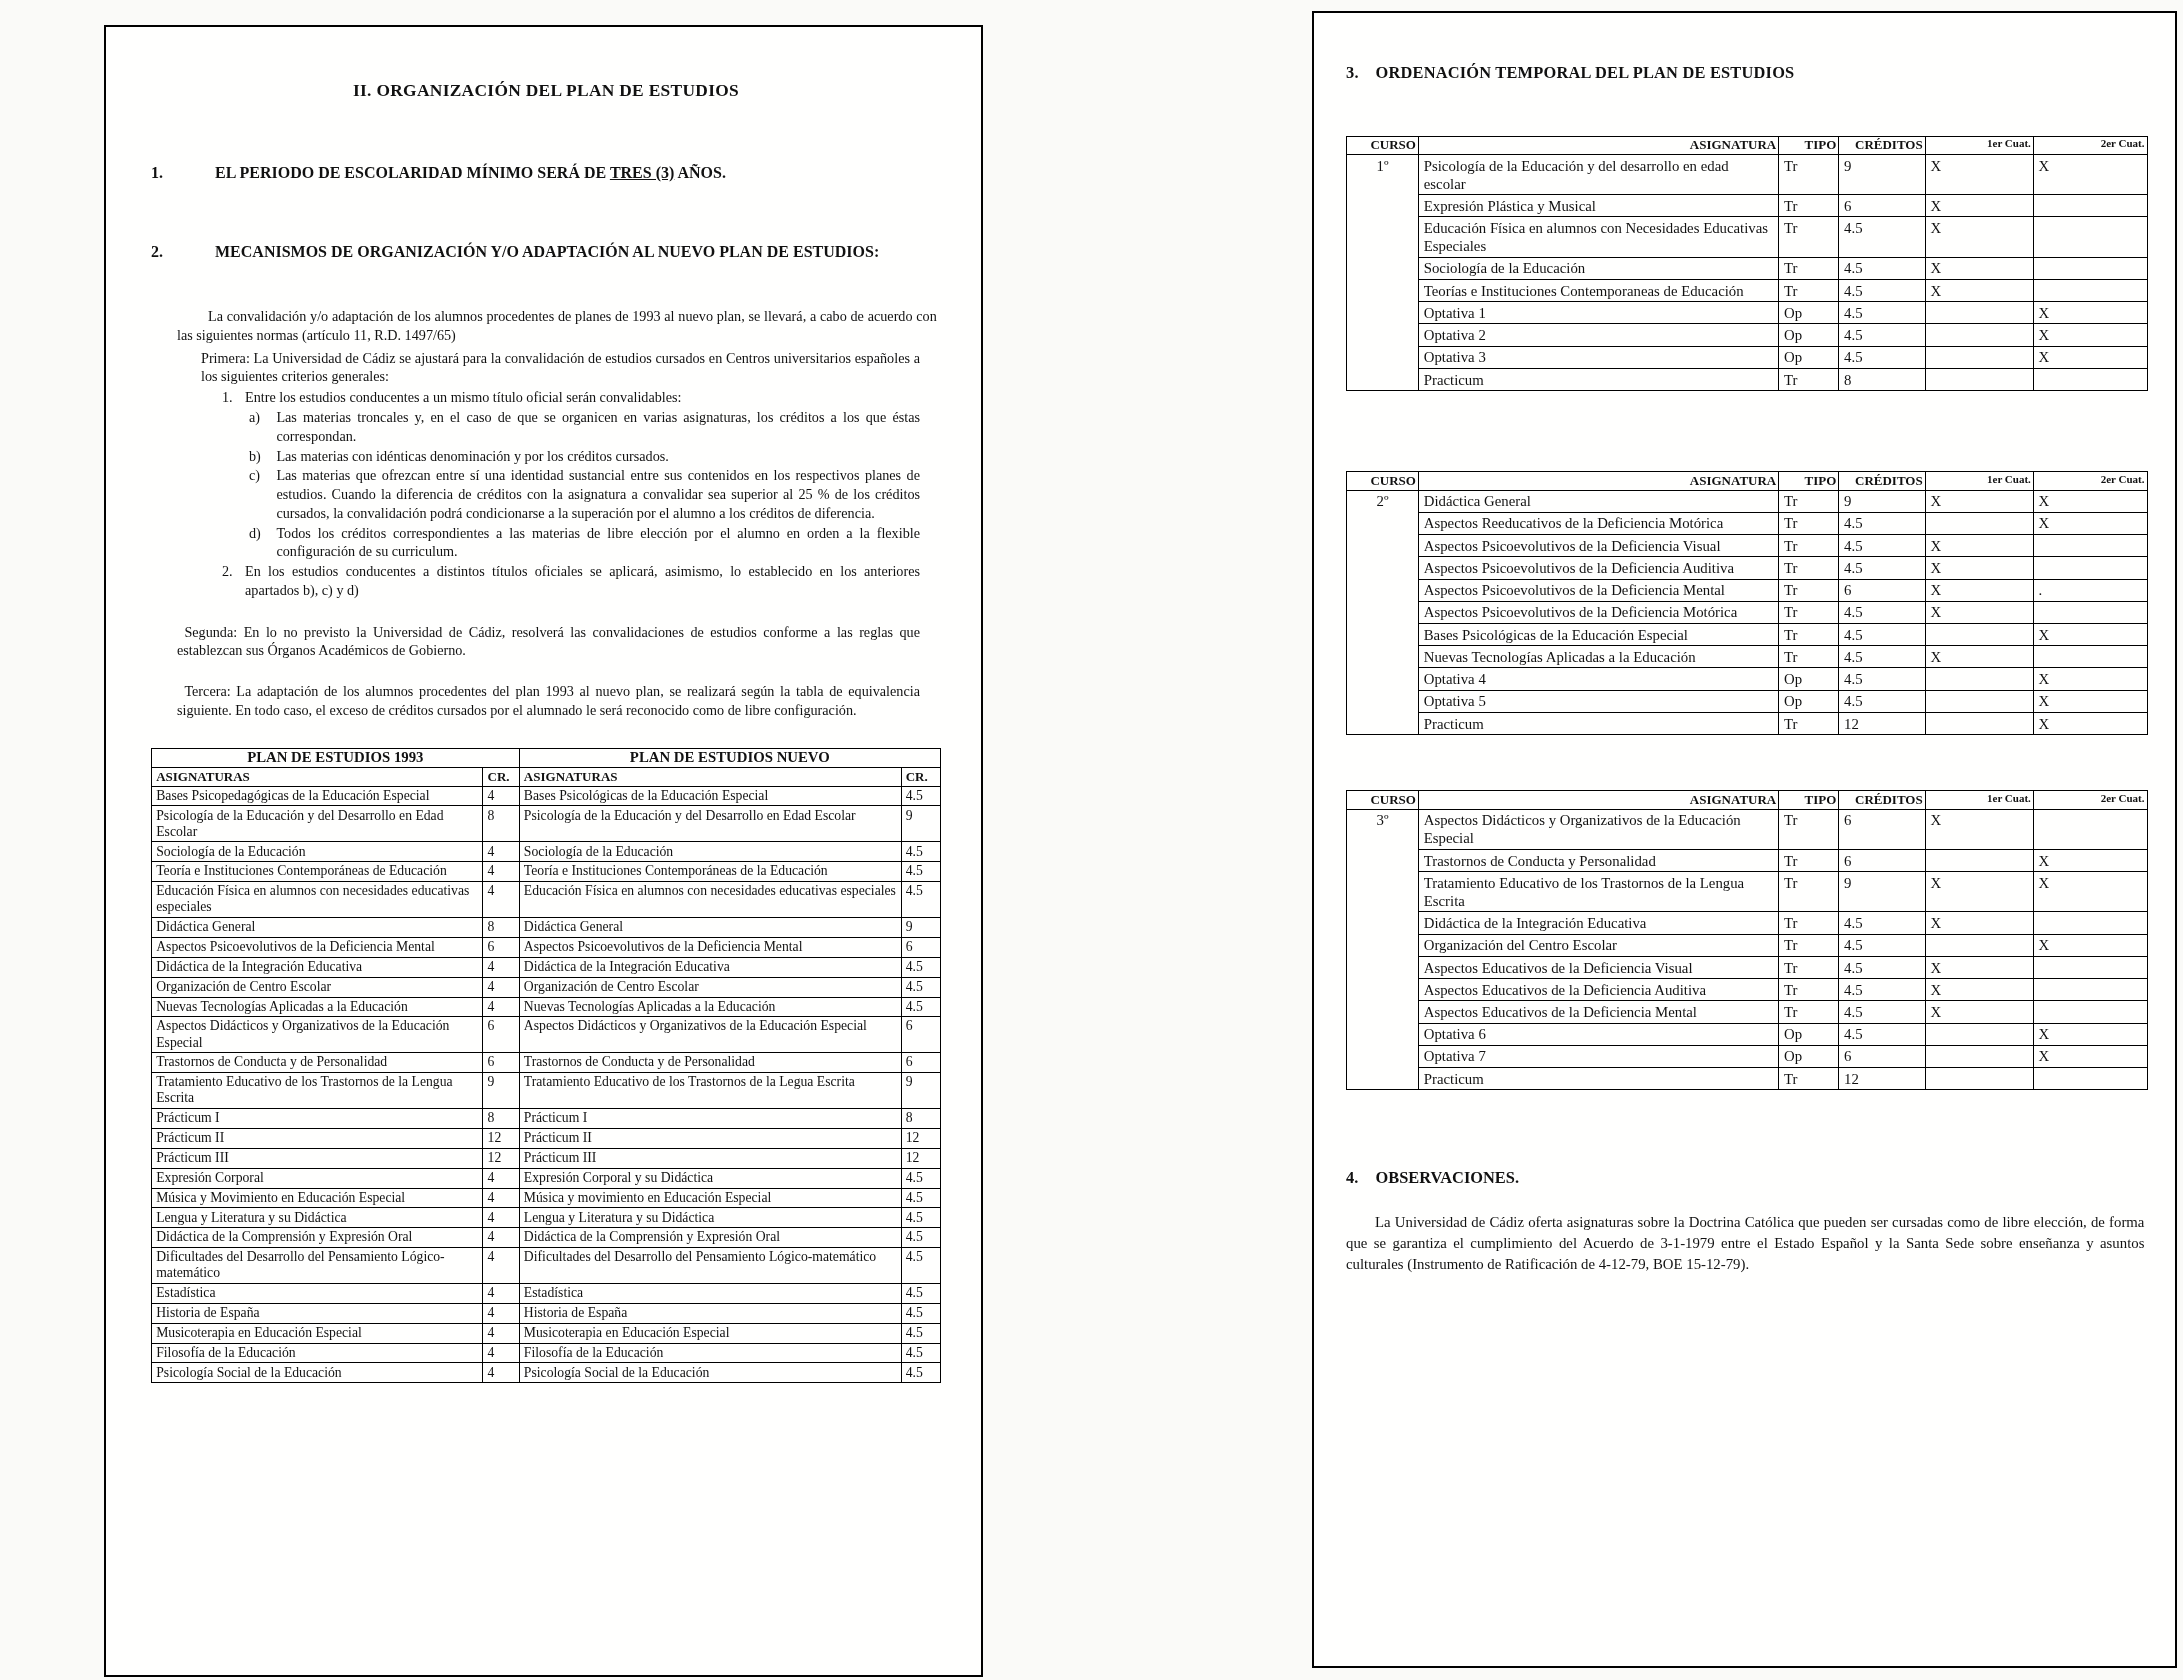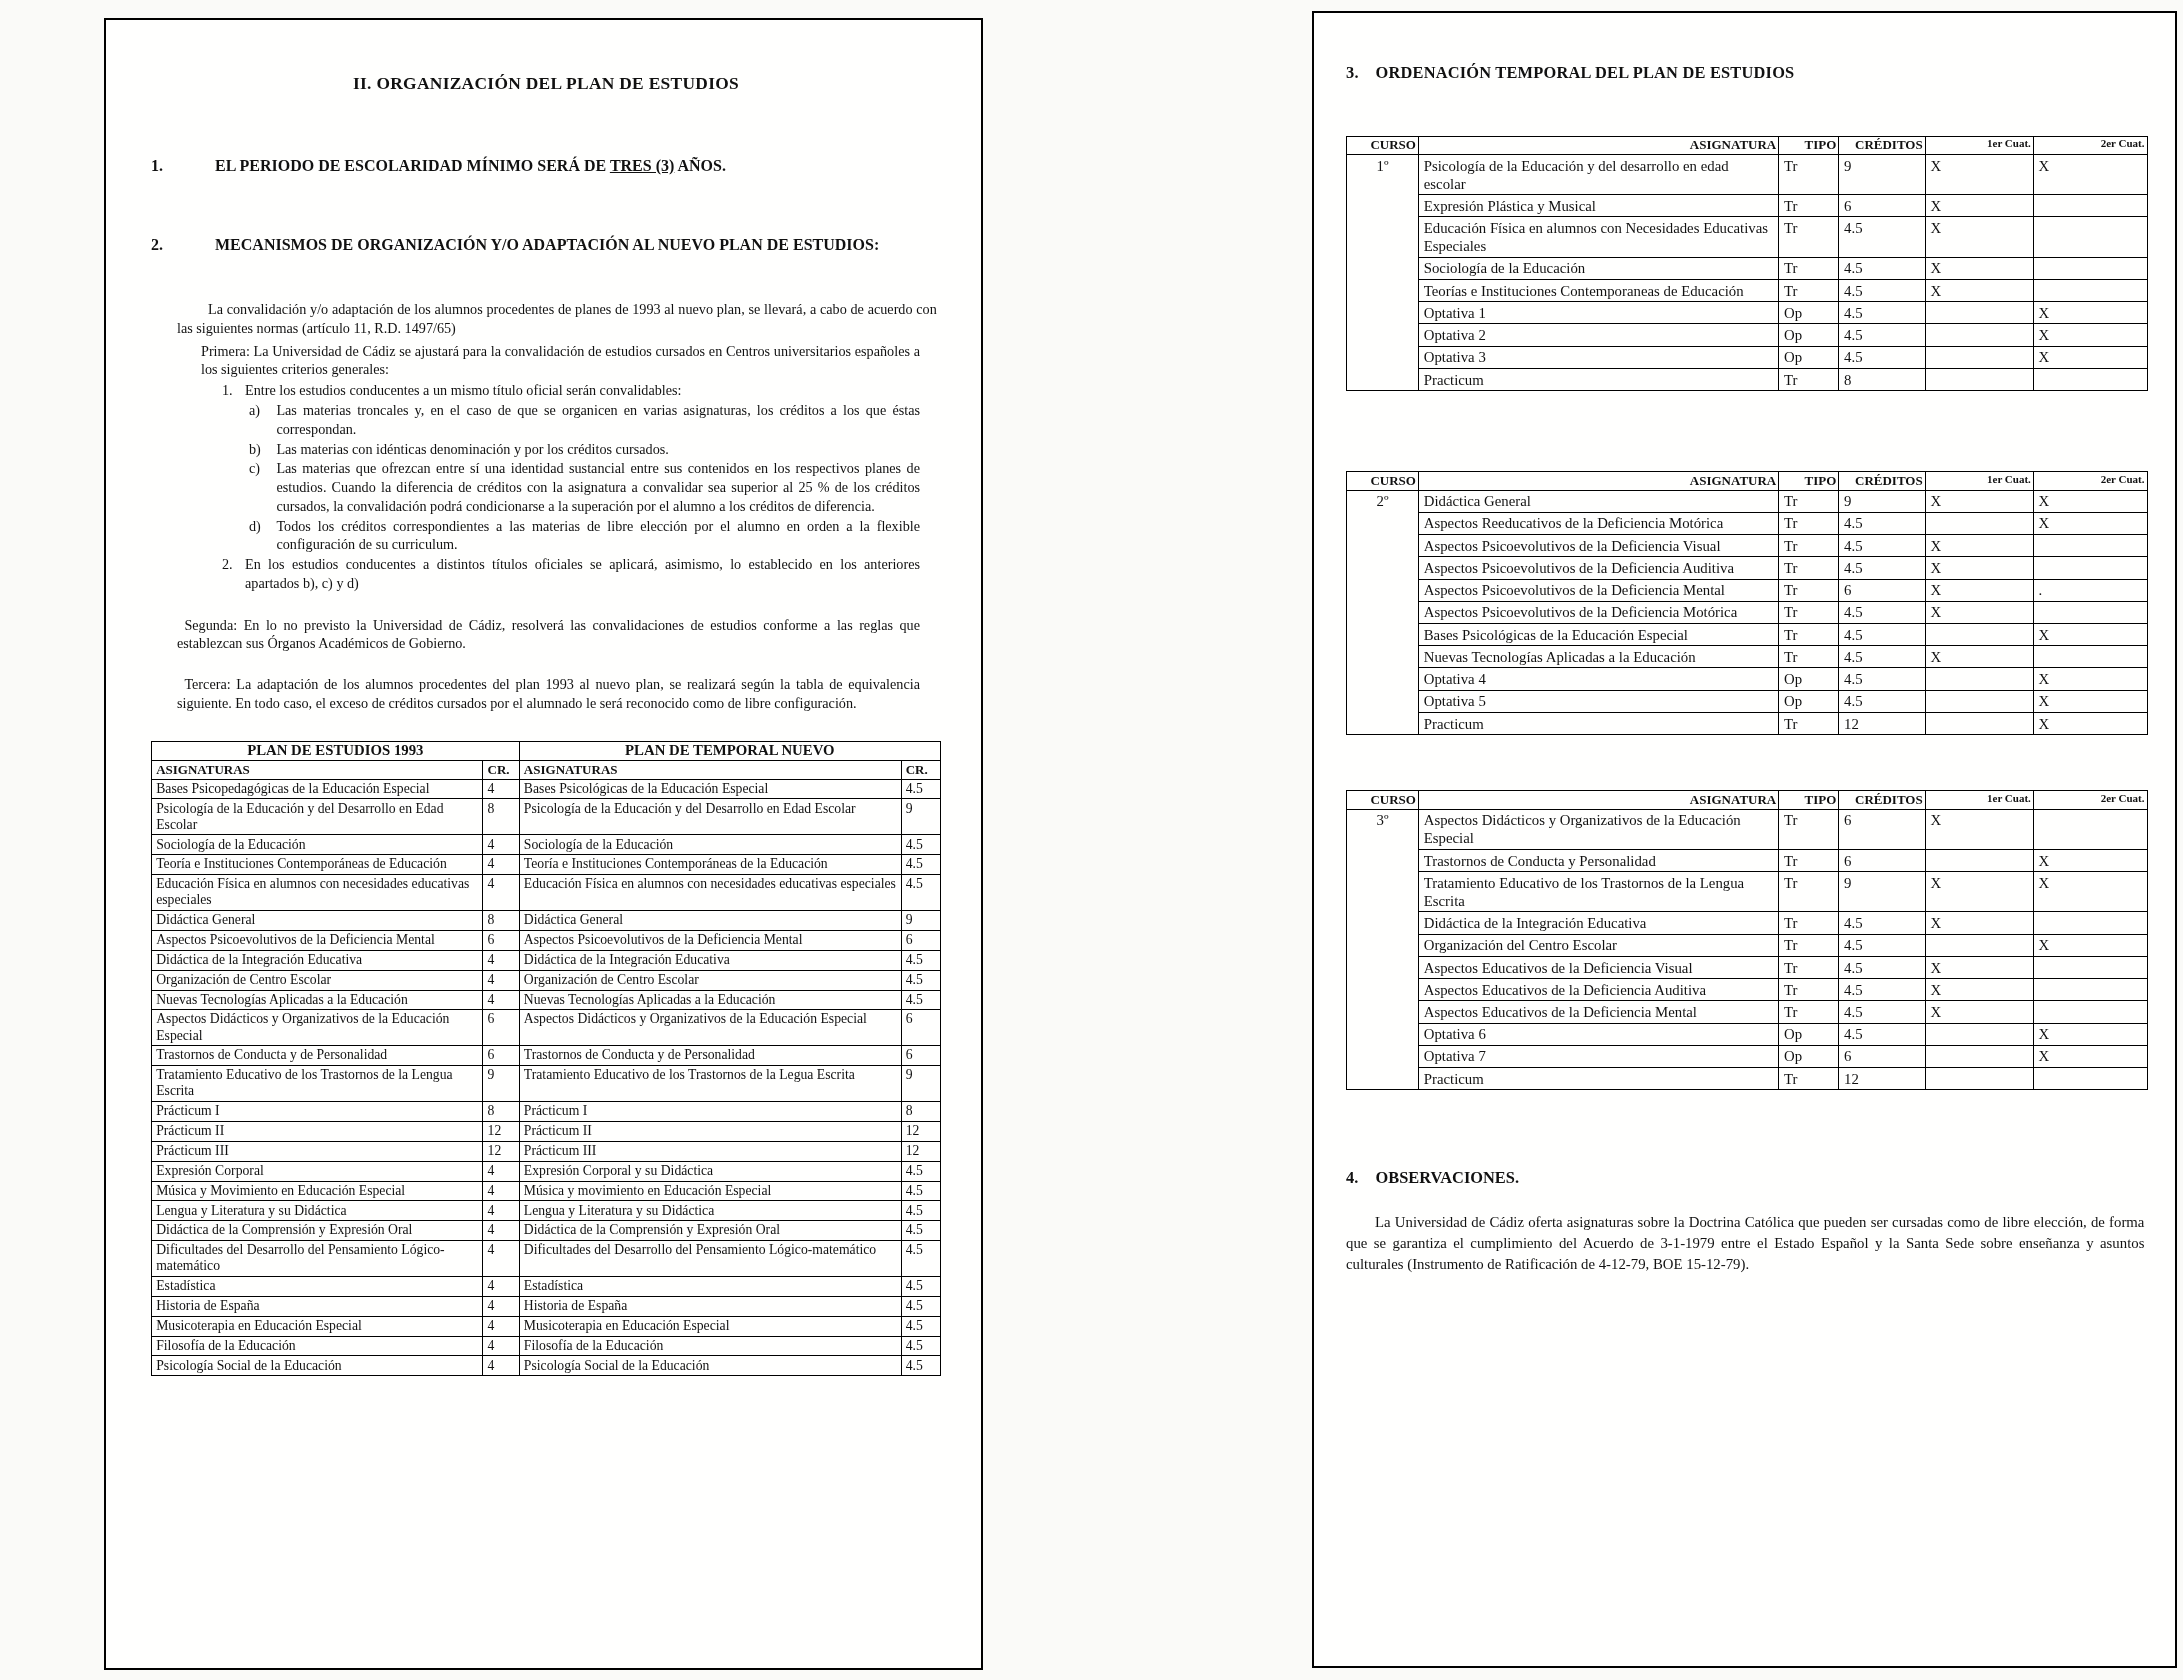--- a/index.html
+++ b/index.html
@@ -2,21 +2,21 @@
 <html style="font-size:8.4px"><head>
 <meta charset="utf-8">
 <style>
   * { margin:0; padding:0; box-sizing:border-box; }
   body{
     width:2183px; height:1680px; position:relative;
     background:#fafaf8; color:#111;
     font-family:"Liberation Serif","DejaVu Serif",serif;
   }
   .page{ position:absolute; background:#fffffe; border:2.1px solid #000; }
-  .page-left{ left:104px; top:18px; width:879px; height:1652px; padding:29px 40px 21px 45px; }
+  .page-left{ left:104px; top:25px; width:879px; height:1652px; padding:29px 40px 21px 45px; }
   .page-right{ left:1312px; top:10.5px; width:865px; height:1657px; padding:50px 27.4px 21px 32px; }
 
   
   .doc-title{ text-align:center; font-weight:bold; font-size:17.4px; margin:24px 0 62px 0; letter-spacing:0.3px; }
   .num-item{ display:flex; font-weight:bold; font-size:16px; line-height:1.28; margin-bottom:59px; }
   .num-item .num{ flex:0 0 31px; }
   .num-item .itext{ max-width:733px; text-align:justify;margin-left:33px; }
   .num-item.item2{ margin-bottom:44px; }
   .ul{ text-decoration:underline; }
 
@@ -118,21 +118,21 @@
   <table class="equiv-table">
     <colgroup>
       <col class="e-asig1">
         <col class="e-cr1">
         <col class="e-asig2">
         <col class="e-cr2">
     </colgroup>
     <thead>
       <tr>
         <th class="gh" colspan="2">PLAN DE ESTUDIOS 1993</th>
-        <th class="gh" colspan="2">PLAN DE TEMPORAL NUEVO</th>
+        <th class="gh" colspan="2">PLAN DE ESTUDIOS NUEVO</th>
       </tr>
       <tr>
         <th class="colh">ASIGNATURAS</th>
         <th class="colh">CR.</th>
         <th class="colh">ASIGNATURAS</th>
         <th class="colh">CR.</th>
       </tr>
     </thead>
     <tbody>
         <tr>

